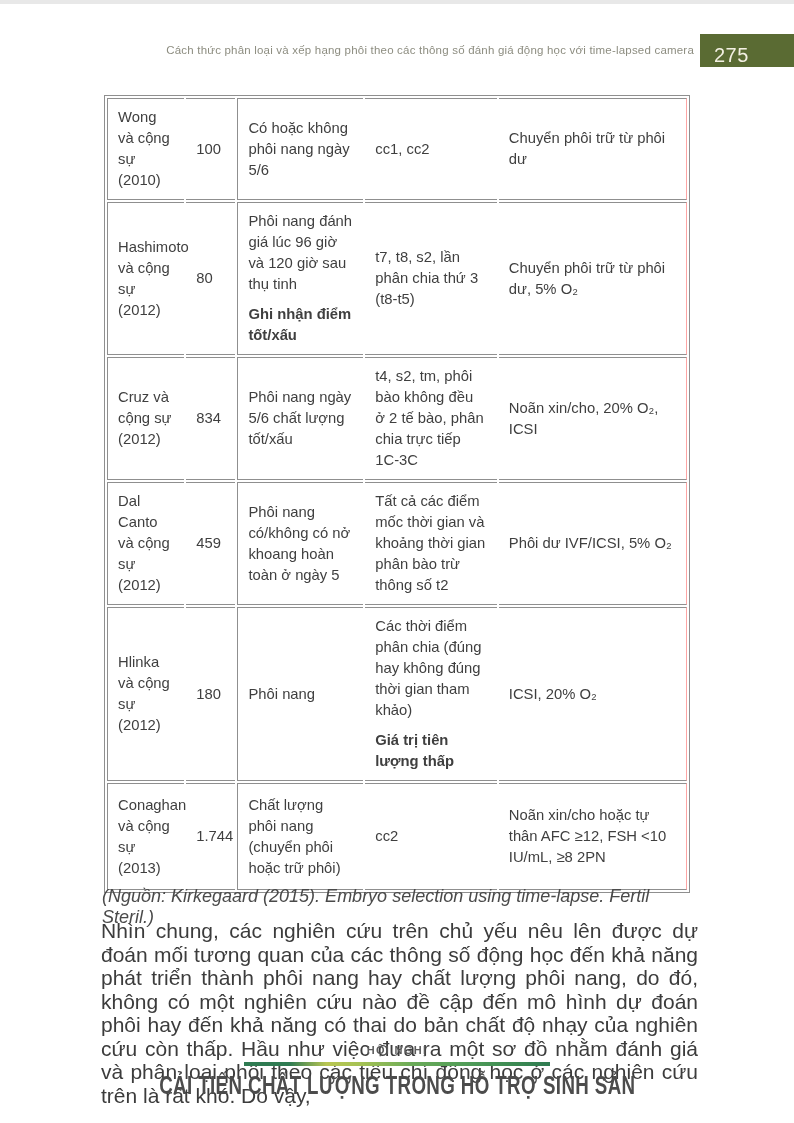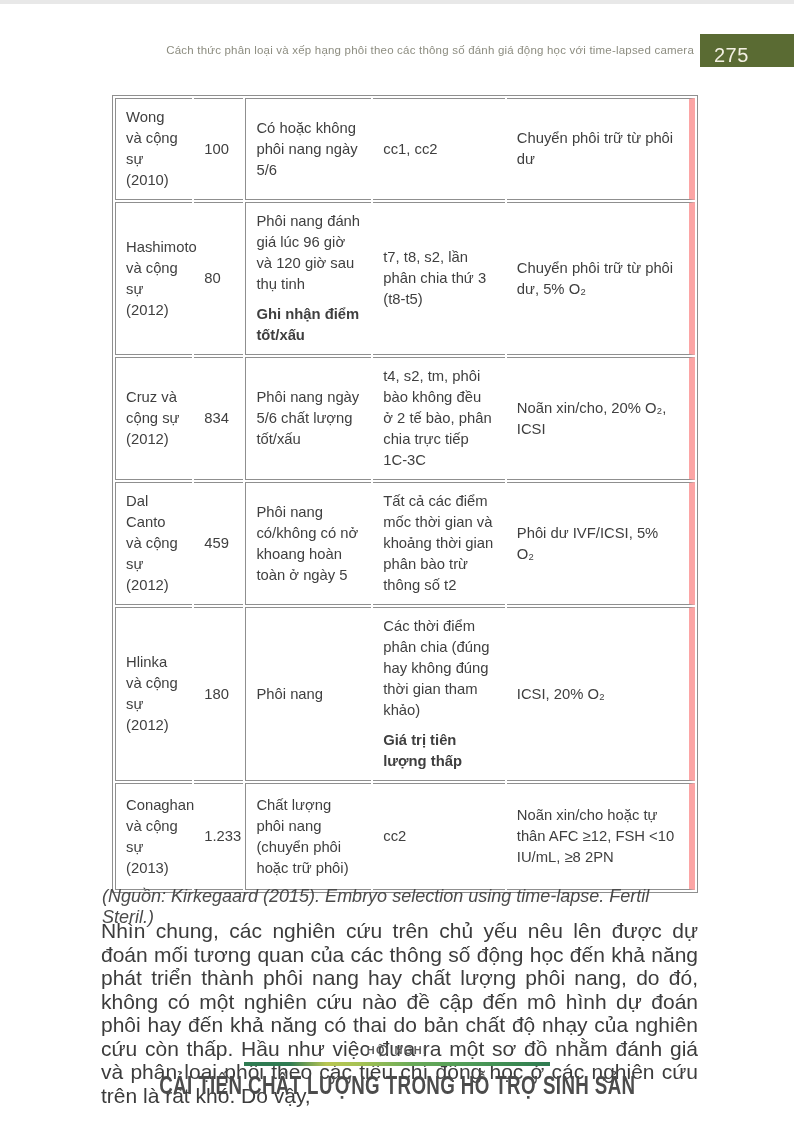--- a/index.html
+++ b/index.html
@@ -16,33 +16,33 @@
     font-size:11.5px; color:#8d8d80; letter-spacing:0.2px;
   }
   .page-badge {
     position:absolute; top:30px; right:0; width:94px; height:33px;
     background:#5a6b33; color:#f3f0e2;
     display:flex; align-items:flex-end; padding-left:14px;
     font-size:20px; font-weight:500; letter-spacing:0.5px;
   }
 
   
-  .table-wrap { position:absolute; top:91px; left:112px; width:586px; }
+  .table-wrap { position:absolute; top:91px; left:104px; width:586px; }
   table.study-table {
     width:100%; table-layout:fixed;
     border-collapse:separate; border-spacing:2px;
     border:1px solid #8f8f8f;
   }
   .study-table td {
     border-top:1px solid #8f8f8f; border-bottom:1px solid #8f8f8f;
     vertical-align:middle; padding:8px 10px;
     font-size:14.8px; line-height:1.42; color:#3f3f3f;
   }
   .study-table td:first-child { border-left:1px solid #8f8f8f; }
-  .study-table td:last-child  { border-right:6px solid #fca5a5; }
+  .study-table td:last-child  { border-right:1px solid #fca5a5; }
   .study-table td.c-desc { border-left:1px solid #8f8f8f; }
   .study-table col.w-author { width:13.5%; }
   .study-table col.w-n      { width:8.6%; }
   .study-table col.w-desc   { width:22.0%; }
   .study-table col.w-params { width:23.0%; }
   .study-table col.w-notes  { width:32.9%; }
   .study-table td p + p { margin-top:9px;font-weight:bold; }
   .study-table td p:empty { display:none; }
   tr.r1 td { height:84px; }
   tr.r2 td { height:121px; }
@@ -156,21 +156,21 @@
               <p>Phôi nang</p>
             </td>
           <td class="c-params">
               <p>Các thời điểm phân chia (đúng hay không đúng thời gian tham khảo)</p>
               <p>Giá trị tiên lượng thấp</p>
             </td>
           <td class="c-notes">ICSI, 20% O₂</td>
         </tr>
         <tr class="r6">
           <td class="c-author">Conaghan và cộng sự (2013)</td>
-          <td class="c-n">1.233</td>
+          <td class="c-n">1.744</td>
           <td class="c-desc">
               <p>Chất lượng phôi nang (chuyển phôi hoặc trữ phôi)</p>
             </td>
           <td class="c-params">
               <p>cc2</p>
             </td>
           <td class="c-notes">Noãn xin/cho hoặc tự thân AFC ≥12, FSH &lt;10 IU/mL, ≥8 2PN</td>
         </tr>
       </tbody>
     </table>

